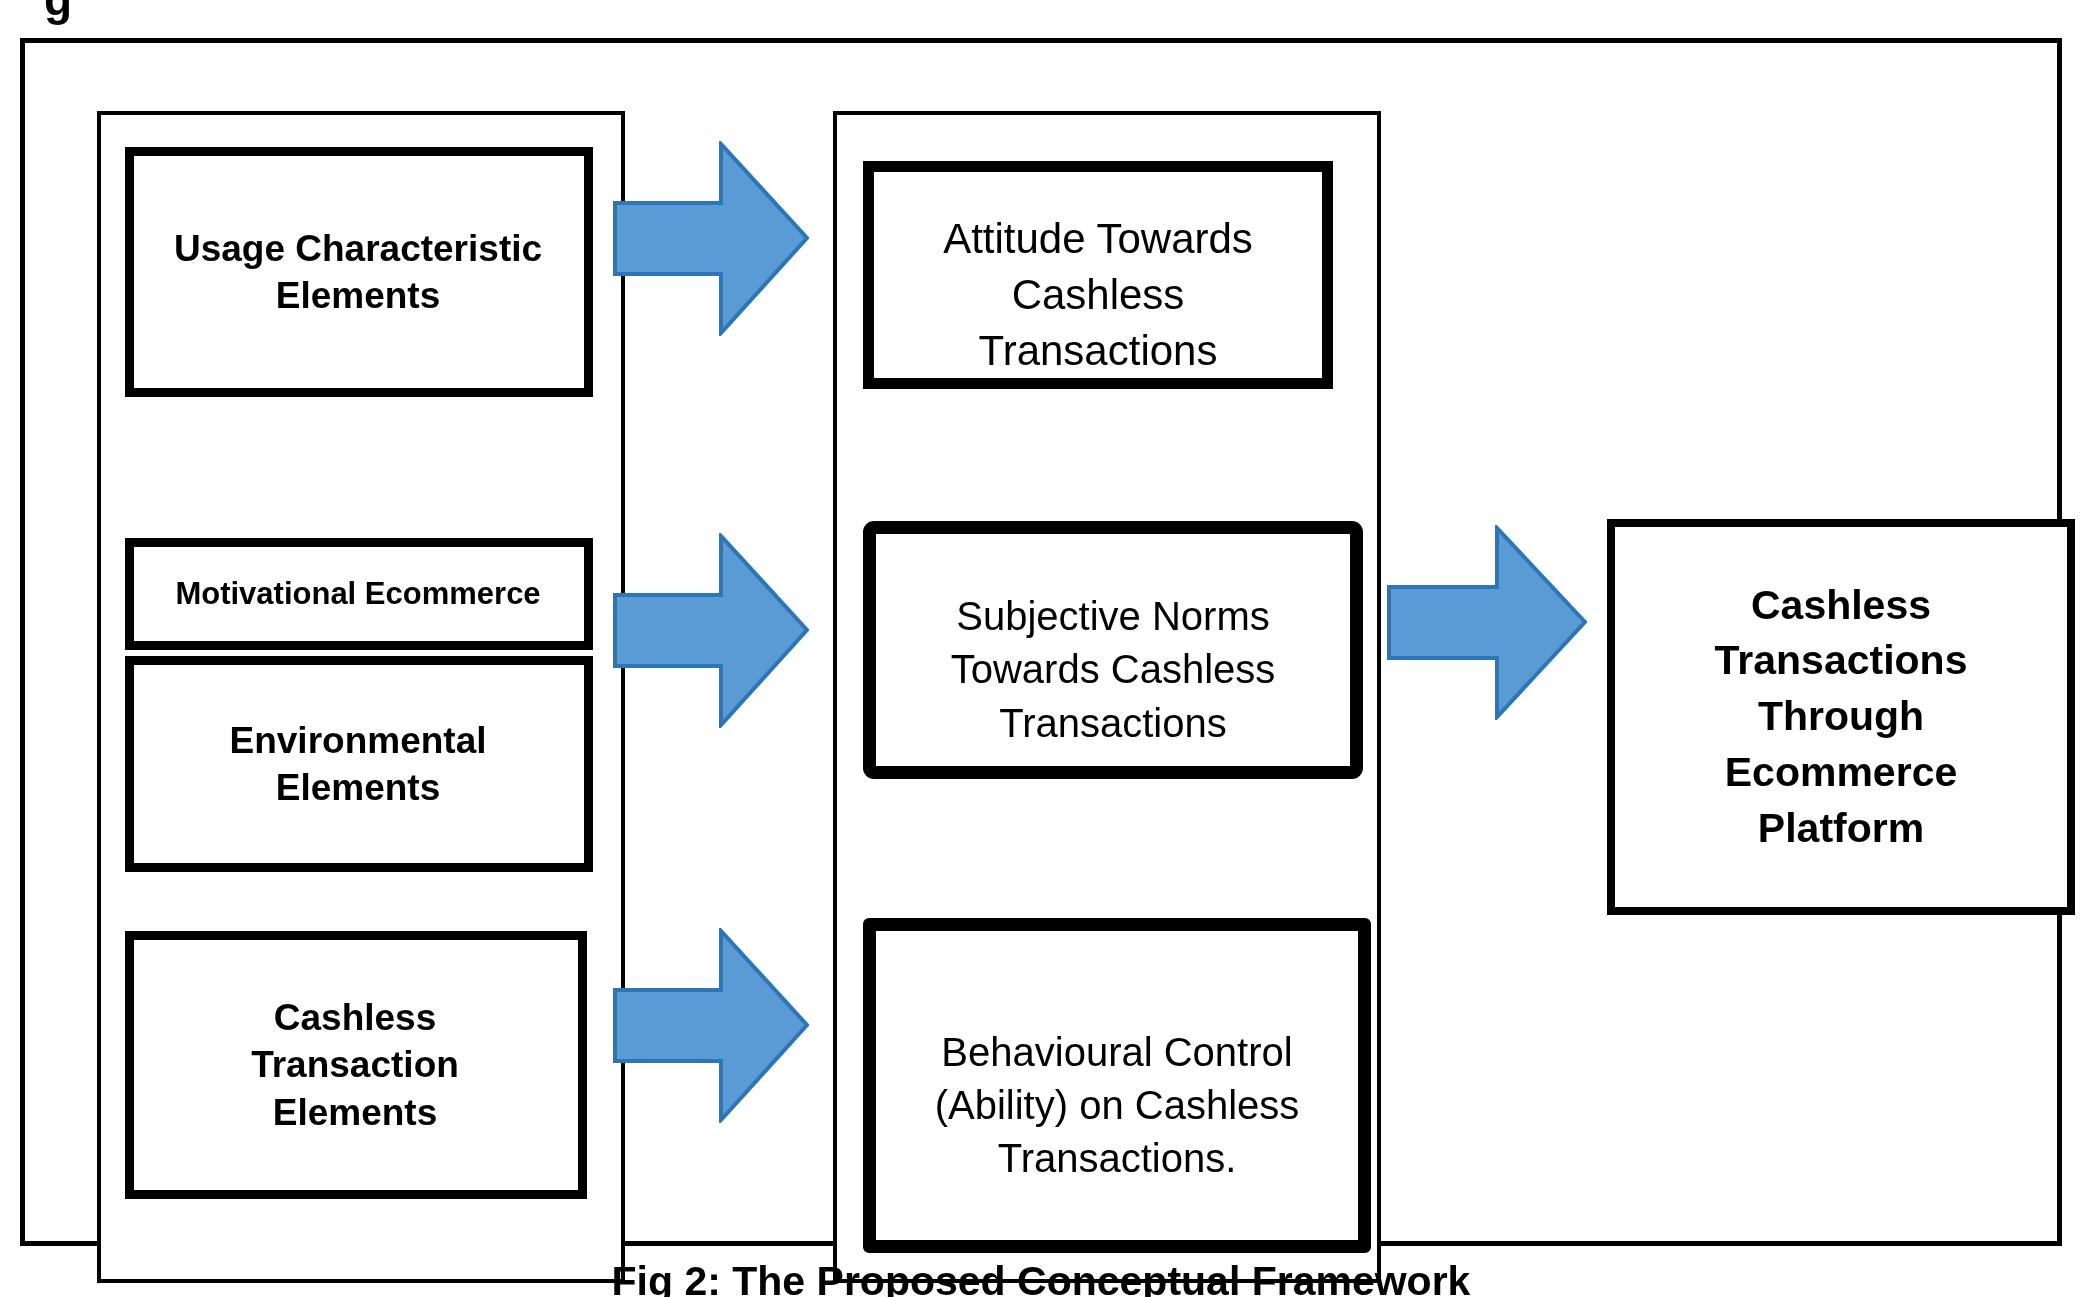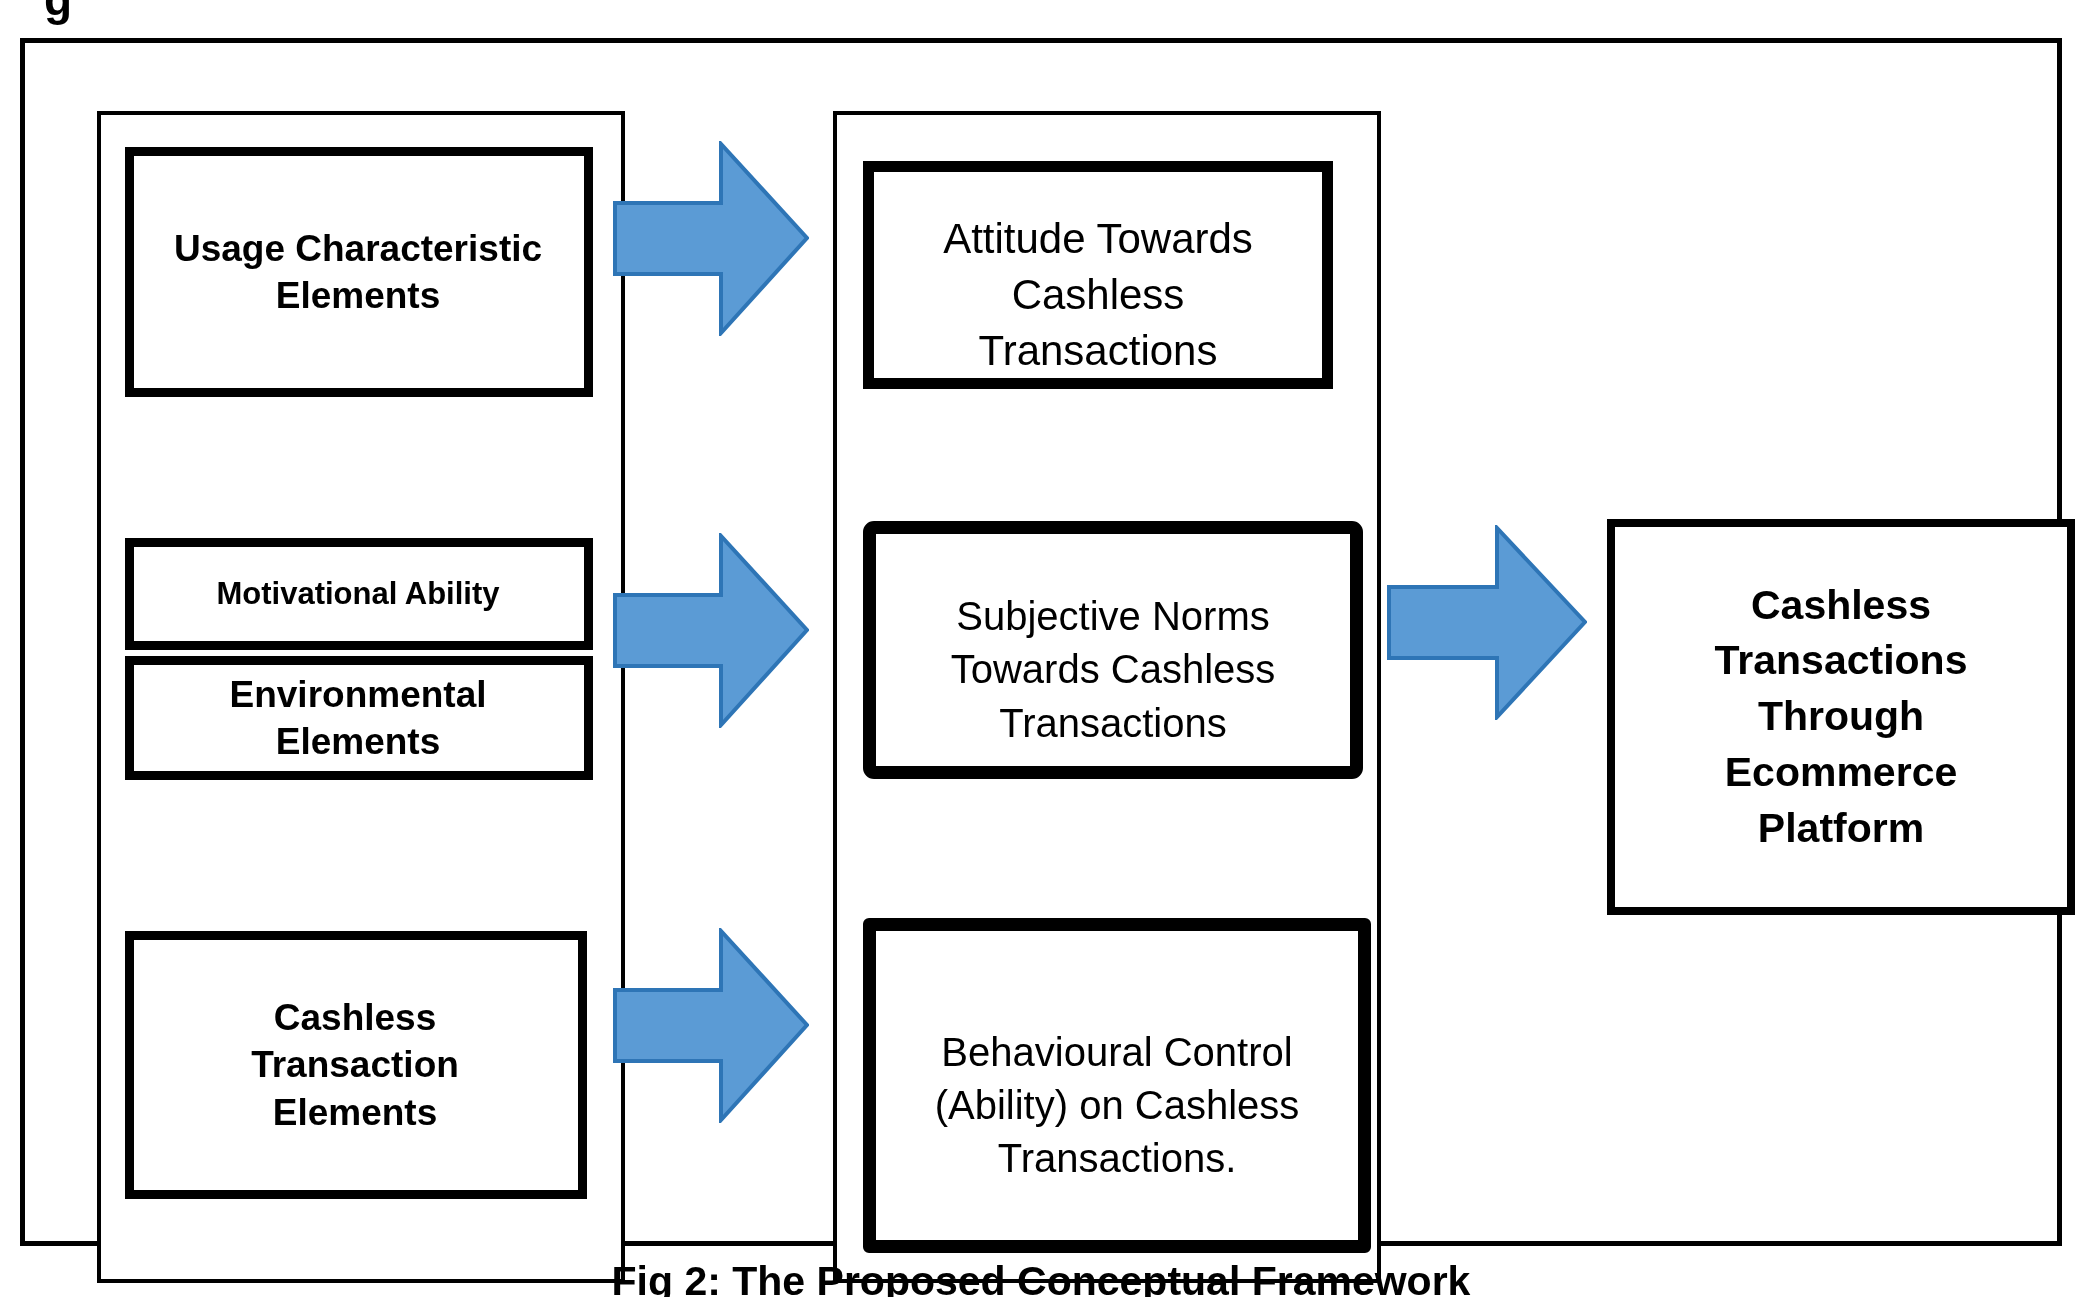--- a/index.html
+++ b/index.html
@@ -79,21 +79,21 @@
   }
   .box-usage {
     left: 100px; top: 104px; width: 468px; height: 250px;
     font-size: 37px;
   }
   .box-motivational {
     left: 100px; top: 495px; width: 468px; height: 112px;
     font-size: 31px;
   }
   .box-environmental {
-    left: 100px; top: 613px; width: 468px; height: 124px;
+    left: 100px; top: 613px; width: 468px; height: 216px;
     font-size: 37px;
   }
   .box-cashless-txn {
     left: 100px; top: 888px; width: 462px; height: 268px;
     font-size: 37px;
   }
 
   
   .box-reg .box-text {
     font-weight: 400;
@@ -164,21 +164,21 @@
   <div class="figure-frame">
 
     <div class="col-container col-left"></div>
 
     <div class="box box-bold box-usage">
       <span class="box-text">Usage Characteristic
 Elements</span>
     </div>
 
     <div class="box box-bold box-motivational">
-      <span class="box-text">Motivational Ability</span>
+      <span class="box-text">Motivational Ecommerce</span>
     </div>
 
     <div class="box box-bold box-environmental">
       <span class="box-text">Environmental
 Elements</span>
     </div>
 
     <div class="box box-bold box-cashless-txn">
       <span class="box-text">Cashless
 Transaction

